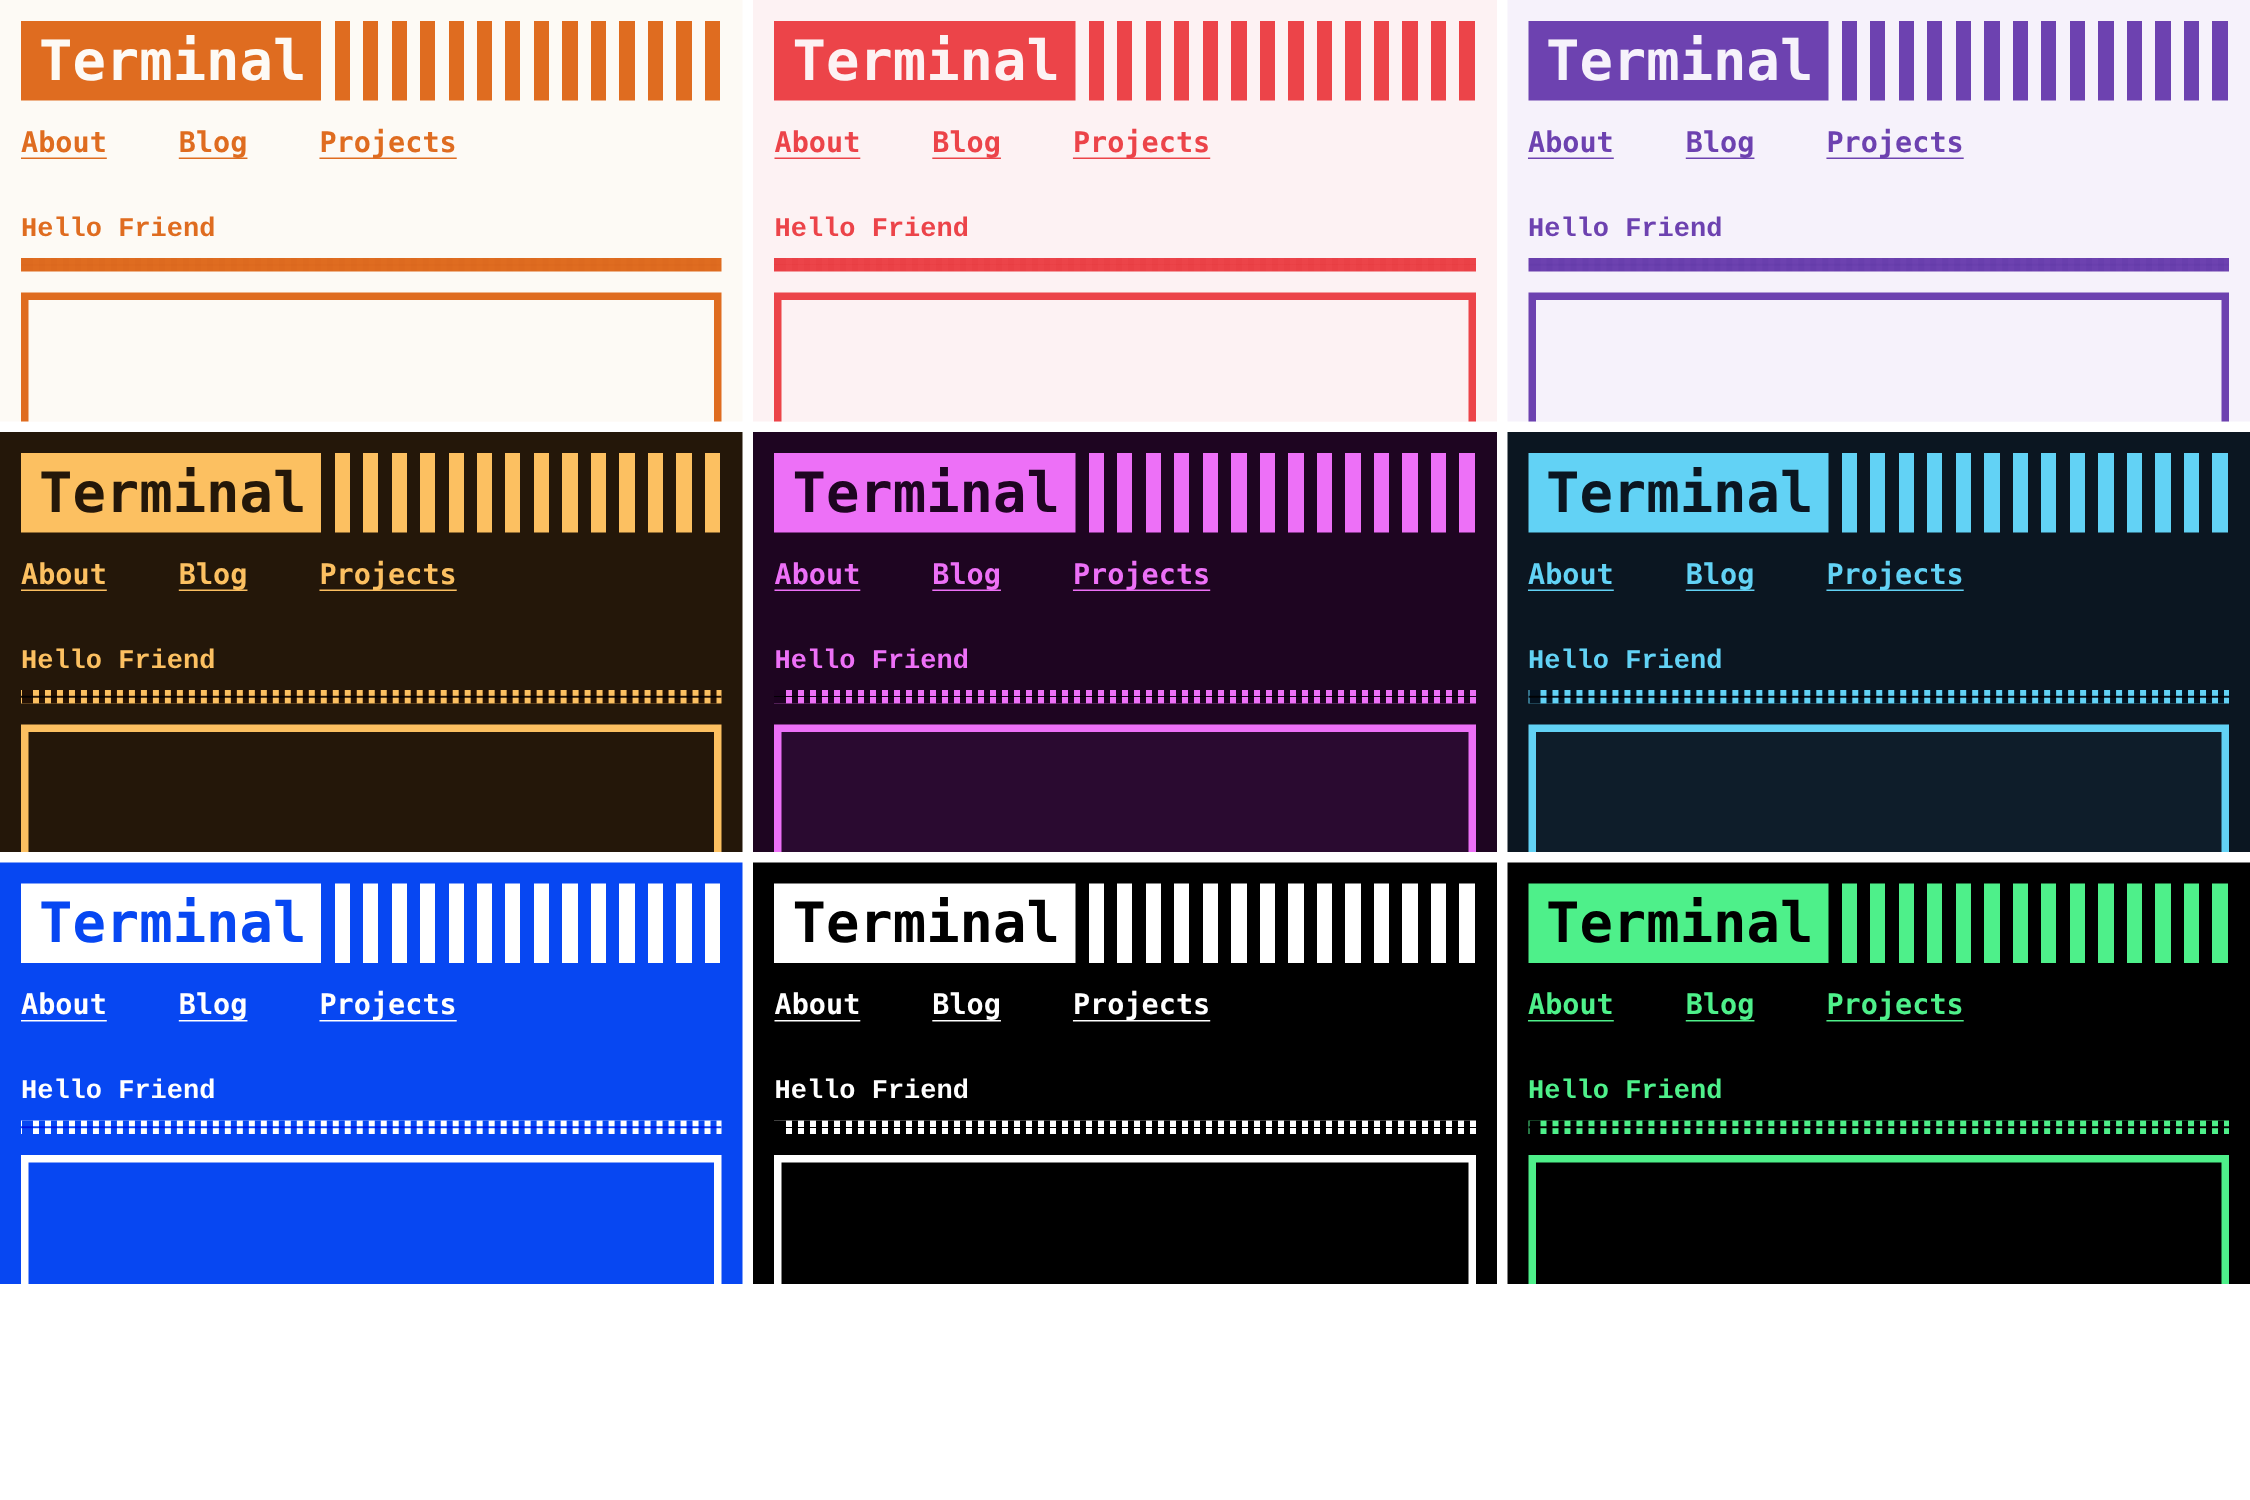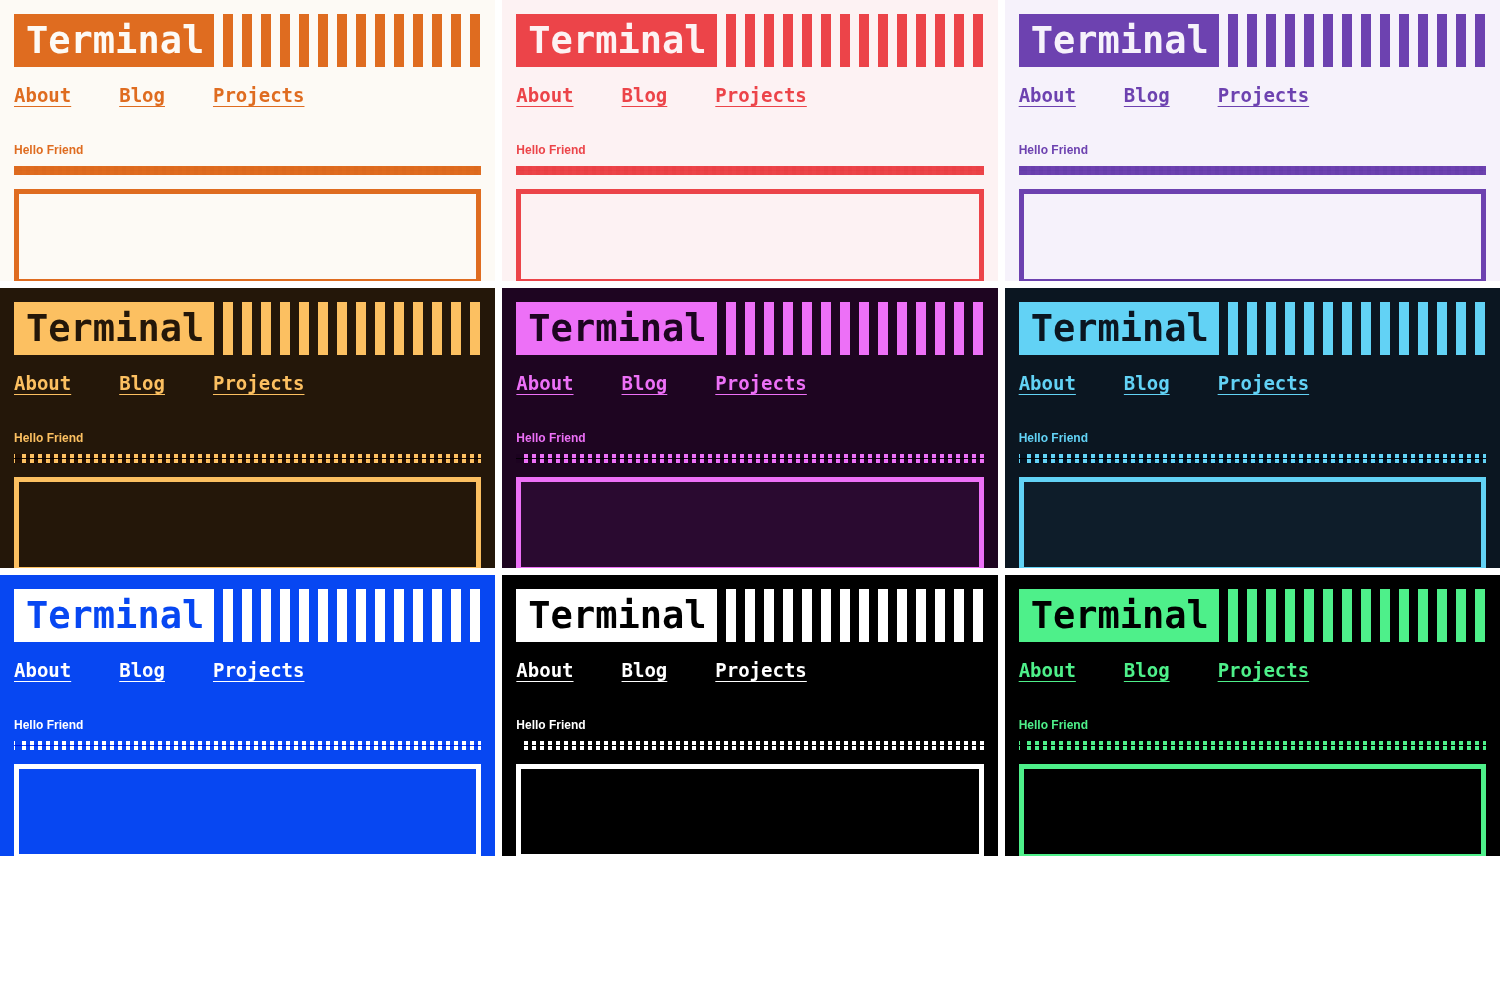--- a/index.html
+++ b/index.html
@@ -77,22 +77,22 @@
     text-underline-offset: 4px;
     white-space: nowrap;
     cursor: pointer;
     display: inline-block;
   }
   .nav-link.about { margin-right: 48px; }
   .nav-link.blog  { margin-right: 48px; }
 
   
   .heading {
-    font-family: Liberation Sans, sans-serif;
-    font-size: 12px;
+    font-family: Liberation Mono, monospace;
+    font-size: 18px;
     font-weight: bold;
     line-height: 1;
     margin-bottom: 10px;
     white-space: nowrap;
   }
 
   
   .divider {
     height: 9px;
     width: 100%;

